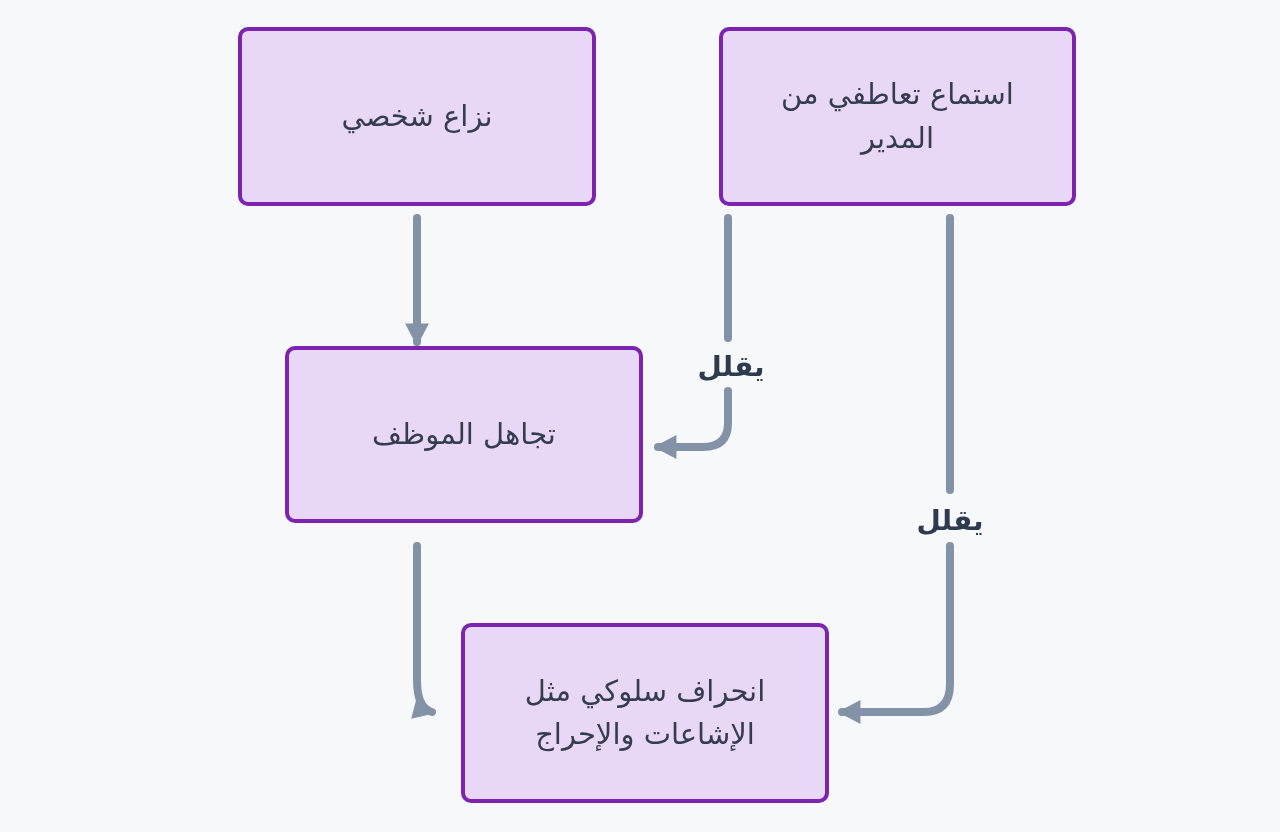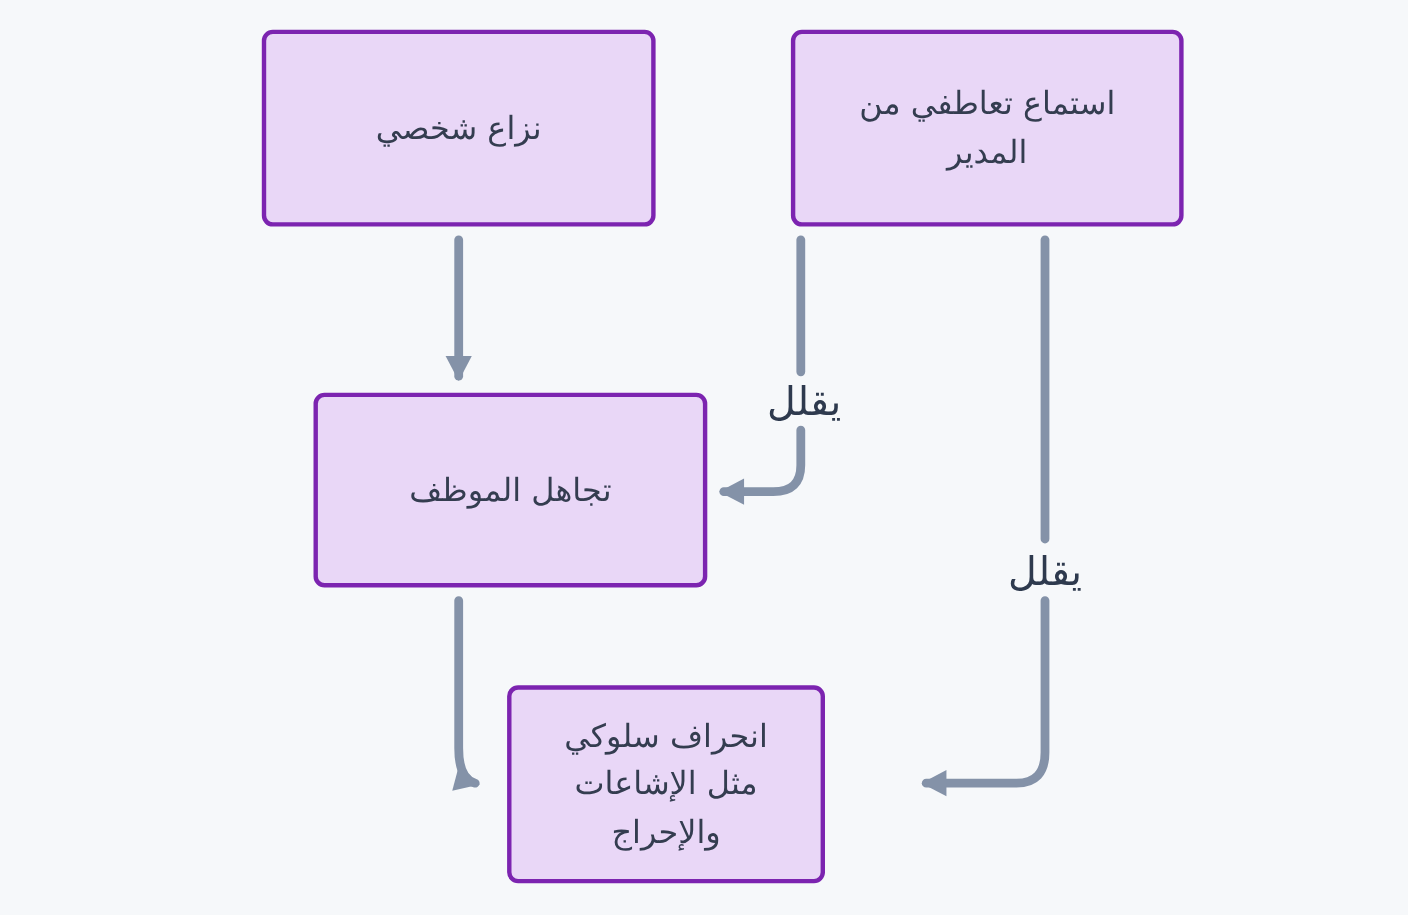--- a/index.html
+++ b/index.html
@@ -43,31 +43,32 @@
     justify-content: center;
     text-align: center;
     direction: rtl;
     color: var(--text);
     font-size: 29px;
     line-height: 1.5;
     padding: 0 44px;
   }
   .node-conflict            { left: 238px; top:  27px; width: 358px; height: 179px; }
   .node-empathetic-listening{ left: 683px; top:  27px; width: 357px; height: 179px; margin-left: 36px; }
-  .node-ignore-employee     { left: 285px; top: 357px; width: 358px; height: 177px; }
-  .node-behavioral-deviance { left: 461px; top: 623px; width: 289px; height: 180px; text-align: center; }
+  .node-ignore-employee     { left: 285px; top: 346px; width: 358px; height: 177px; }
+  .node-behavioral-deviance { left: 461px; top: 623px; width: 368px; height: 180px; text-align: center; }
   .edge-label {
     position: absolute;
     transform: translate(-50%, -50%);
     direction: rtl;
     color: var(--label-text);
-    font-size: 36px;
+    font-size: 28px;
     white-space: nowrap;
     background: var(--bg);
     padding: 0 2px;
+    font-weight: bold;
   }
   .edge-label-1 { left: 731px; top: 366px; }
   .edge-label-2 { left: 950px; top: 520px; }
 </style>
 </head>
 <body>
 
 <div class="canvas">
 
   <svg class="edges-layer" viewBox="0 0 1280 832" xmlns="http://www.w3.org/2000/svg">

